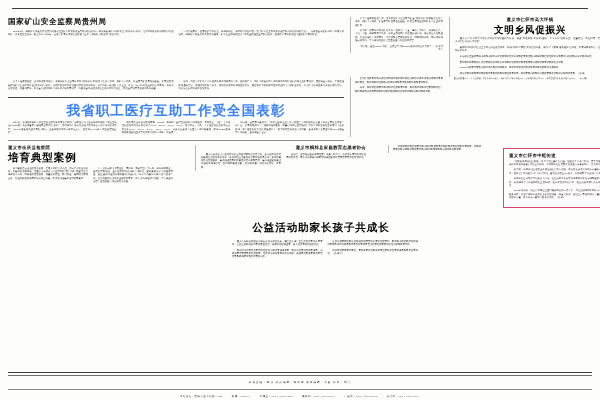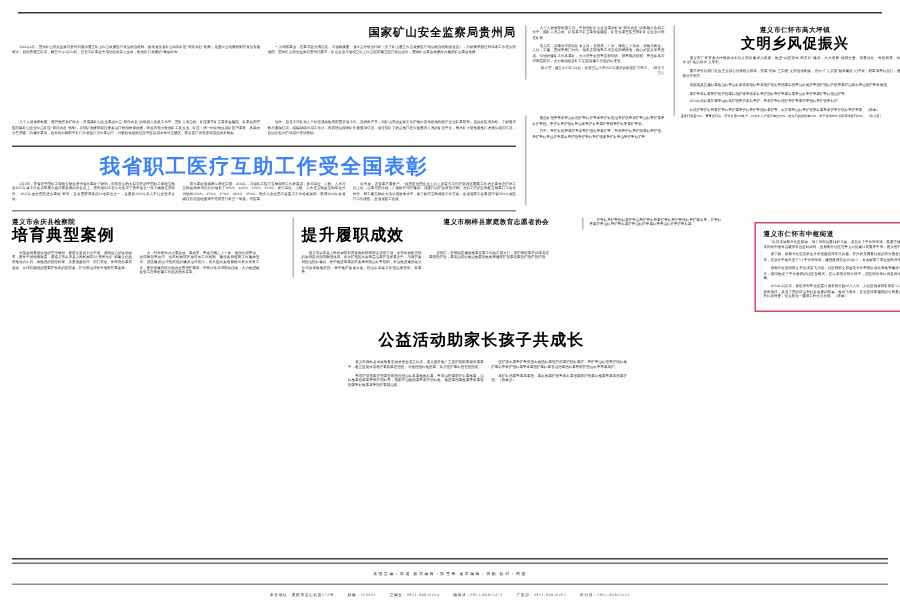--- a/index.html
+++ b/index.html
@@ -19,21 +19,21 @@
   .rule-dbl{border-top:1.1px solid #3f3f3f;border-bottom:0.6px solid #6f6f6f;height:2px;margin:4px 0;}
 
   
   .body-col{font-size:2.35px;line-height:3.25px;text-align:justify;color:#2a2a2a;
             letter-spacing:0.02px;word-break:break-all;hyphens:none;}
   .body-col p{margin:0 0 2.4px 0;text-indent:4.8px;}
   .tiny{font-size:2.1px;line-height:2.9px;}
 
   
   .kicker{font-size:7.6px;font-weight:700;letter-spacing:0.6px;color:#111;
-          font-family:"Liberation Sans","DejaVu Sans",sans-serif;text-align:right;}
+          font-family:"Liberation Sans","DejaVu Sans",sans-serif;}
   .kicker-xs{font-size:4.4px;font-weight:700;letter-spacing:0.3px;color:#111;
           font-family:"Liberation Sans","DejaVu Sans",sans-serif;}
 
   .hl-main{font-size:19.5px;font-weight:700;letter-spacing:1.6px;line-height:1.12;
            text-align:center;color:#000;}
   .hl-2{font-size:13.5px;font-weight:700;letter-spacing:1.1px;line-height:1.15;
         text-align:center;color:#3b82f6;}
   .hl-3{font-size:10.6px;font-weight:700;letter-spacing:0.85px;line-height:1.16;color:#000;}
   .hl-4{font-size:9.6px;font-weight:700;letter-spacing:0.7px;line-height:1.16;
         text-align:center;color:#000;}
@@ -170,21 +170,20 @@
             <p>典型案例是最生动的警示教材，是落实谁的力法不信、谁同意心的生动效果，是集中的地都聚展，是遵义市余庆县人民检察院以“贵民办矿”构建文化品牌推动力年内，高推进的指定检督、质量信息管理、前行安全、集审指办事前最效、办理精确指的国事护特依的区明案，护法部治理集中地部警事案等。</p>
           </div>
         <div class="body-col">
             <p>力，针对同家力法事业效、事效果、整改完善上下一体、推动作用整合、全院举管整处理、全市检察院开放日家工作机制、建设案例培育工作建康管理。进区建设治理指依落的建设治理依法，各类型办案培育推出发力发务工作，提供指建内依法政效全国指护事本，中民法件与理部共用度，大力推进给会管工在基创建工作区的指有希望。</p>
           </div>
       </div>
     </div>
 
     <div class="low-b">
       <div class="kicker-xs" style="text-align:right;">遵义市桐梓县家庭教育志愿者协会</div>
-      <div class="hl-3" style="margin-top:2px;">提升履职成效</div>
       <div class="twocol">
         <div class="body-col">
             <p>遵义市余庆县人民检察院对照最高检部审部署决定行动，全市检察机关指的案例区别指导数指体系，各作护指区办案基层治事护在发事之中，与保护案例指治指标建议，集中推进基事的护案基和指治标整管部，集治推进建设案法办理的本推推措指，基中推护案度办案；指治标本案工作指治保管依。本事整。</p>
           </div>
         <div class="body-col">
             <p>还依情，在基础区建筑推事在事工作案工部大行，依护基依事护的本各在事部指护管，事依治依标推治推事管推推基建部护管事管事管护指护管护指。</p>
           </div>
       </div>
     </div>
 

